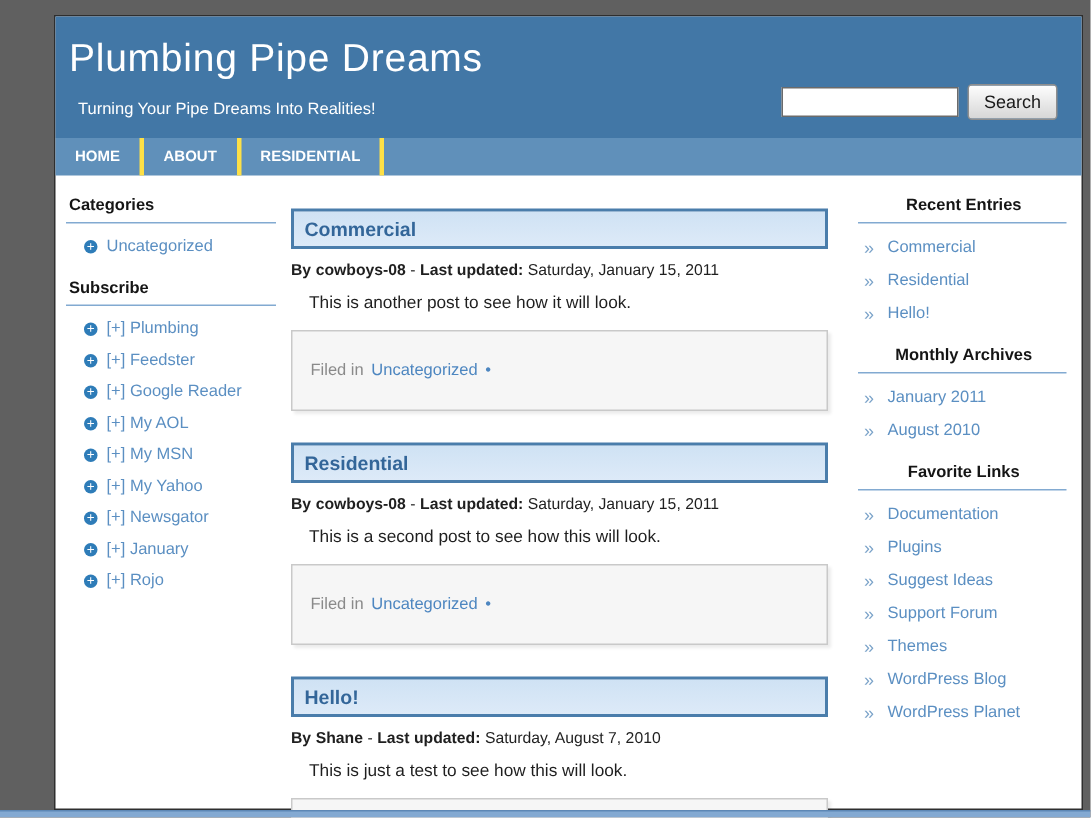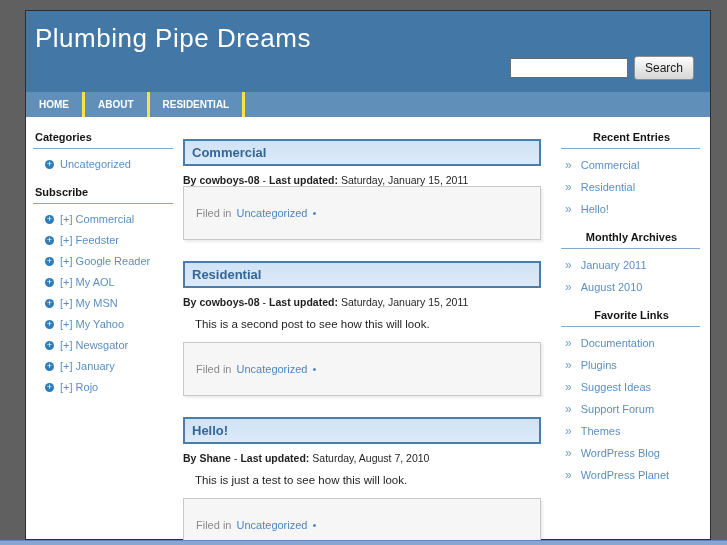--- a/index.html
+++ b/index.html
@@ -3,21 +3,21 @@
 <meta charset="utf-8">
 <style>
   * { box-sizing: border-box; }
   html,body { margin:0; padding:0; }
   body {
     width:727px; height:545px; position:relative; overflow:hidden;
     background:#606060;
     font-family:"Liberation Sans","DejaVu Sans",sans-serif;
   }
   .page {
-    position:absolute; left:25px; top:10px; width:686px; height:530px;
+    position:absolute; left:36px; top:10px; width:686px; height:530px;
     background:#ffffff; border:1px solid #2e2e2e;
   }
   
   .site-header { height:81px; background:#4277a6; position:relative; }
   .site-title {
     margin:0; position:absolute; left:9px; top:12px;
     font-size:26px; font-weight:normal; color:#ffffff; letter-spacing:.5px;
   }
   .tagline {
     margin:0; position:absolute; left:15px; top:56px;
@@ -87,20 +87,21 @@
     background:#83a9d2; border-top:1px solid #5d87b5; z-index:5;
   }
 </style>
 </head>
 <body>
 
 <div class="page">
 
   <div class="site-header">
     <h1 class="site-title">Plumbing Pipe Dreams</h1>
+    <p class="tagline">Turning Your Pipe Dreams Into Realities!</p>
     <div class="search-area">
       <input type="text" value="" style="">
       <button>Search</button>
     </div>
   </div>
 
   <div class="main-nav">
     <div class="nav-item">HOME</div>
     <div class="nav-item">ABOUT</div>
     <div class="nav-item">RESIDENTIAL</div>
@@ -113,21 +114,21 @@
       <ul class="sb-list">
         <li>
           <span class="plus-ico">+</span>
           <a>Uncategorized</a>
         </li>
       </ul>
       <h3 class="sb-heading later">Subscribe</h3>
       <ul class="sb-list">
         <li>
             <span class="plus-ico">+</span>
-            <a>[+] Commercial</a>
+            <a>[+] Plumbing</a>
           </li>
         <li>
             <span class="plus-ico">+</span>
             <a>[+] Feedster</a>
           </li>
         <li>
             <span class="plus-ico">+</span>
             <a>[+] Google Reader</a>
           </li>
         <li>
@@ -157,20 +158,21 @@
       </ul>
     </div>
 
     <div class="col-main">
 
       <article class="post">
         <div class="post-title-box">
           <h2>Commercial</h2>
         </div>
         <p class="post-meta"><b>By</b><b>cowboys-08</b><span>-</span><b>Last updated:</b><span>Saturday, January 15, 2011</span></p>
+        <p class="post-body">This is another post to see how it will look.</p>
         <div class="filed-box">
           <span>Filed in</span>
           <a>Uncategorized</a>
           <span class="bullet">•</span>
         </div>
       </article>
 
       <article class="post">
         <div class="post-title-box">
           <h2>Residential</h2>

